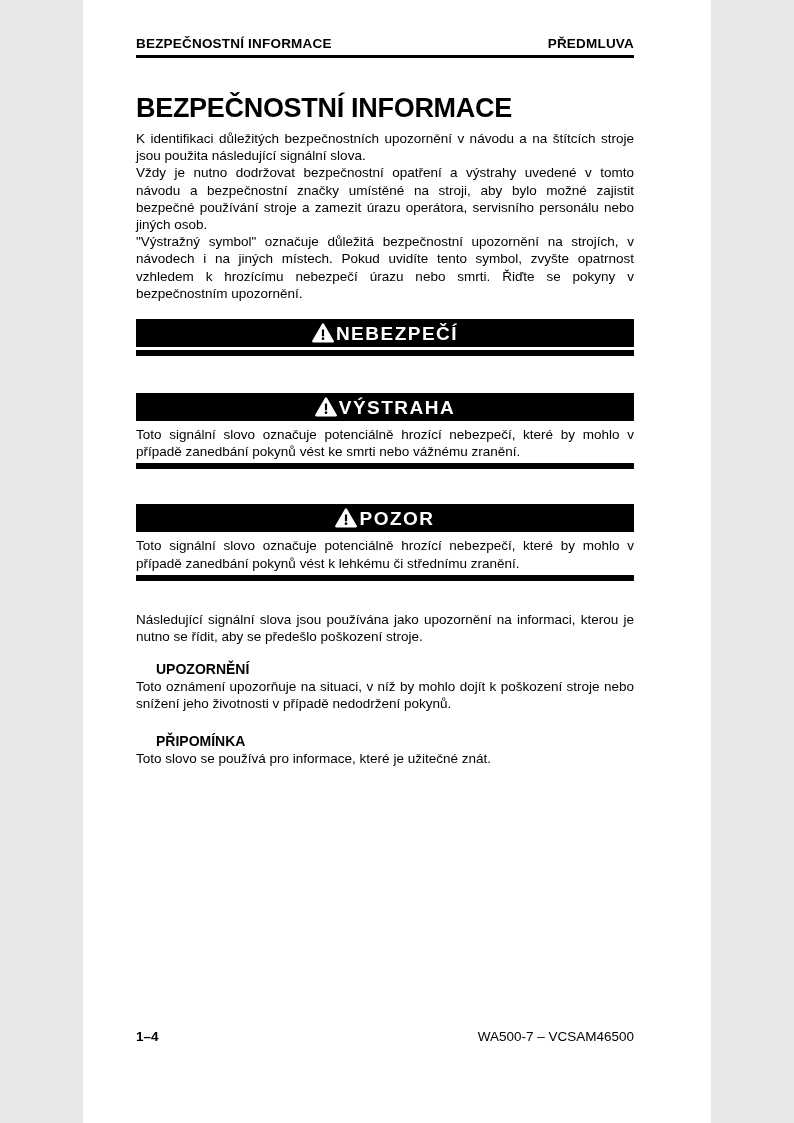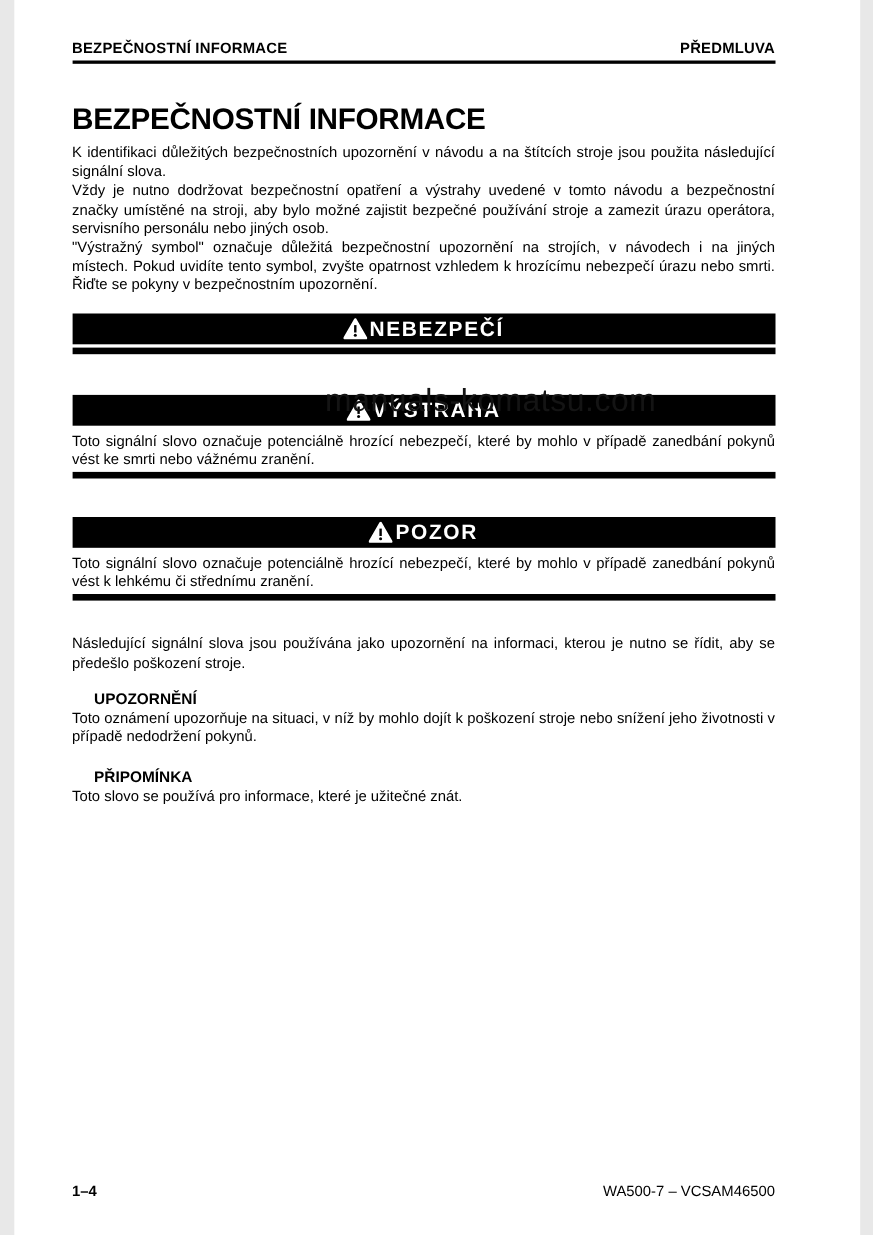--- a/index.html
+++ b/index.html
@@ -1,19 +1,19 @@
 <!DOCTYPE html>
 <html><head>
 <meta charset="utf-8">
 <style>
   * { margin: 0; padding: 0; box-sizing: border-box; }
   html, body { background: #e8e8e8; }
   .page {
     position: relative;
-    width: 769px;
+    width: 628px;
     height: 1123px;
     margin: 0 auto;
     background: #ffffff;
     font-family: "Liberation Sans", "DejaVu Sans", sans-serif;
     color: #000;
     overflow: hidden;
   }
   .running-header {
     position: absolute;
     left: 53px;
@@ -83,21 +83,21 @@
     font-size: 29px;
     font-weight: 400;
     letter-spacing: 0.5px;
     color: #141414;
     white-space: nowrap;
   }
   .running-footer {
     position: absolute;
     left: 53px;
     right: 77px;
-    top: 1075px;
+    top: 1029px;
     display: flex;
     justify-content: space-between;
     align-items: baseline;
     font-size: 13.5px;
   }
   .page-number { font-weight: bold; }
   
   .mt-warn1 { margin-top: 17px; }
   .mt-warn2 { margin-top: 37px; }
   .mt-warn3 { margin-top: 35px; }
@@ -174,20 +174,19 @@
       <p class="body-text">Toto oznámení upozorňuje na situaci, v níž by mohlo dojít k poškození stroje nebo snížení jeho životnosti v případě nedodržení pokynů.</p>
     </div>
 
     <div class="mt-remark">
       <div class="nw-heading">PŘIPOMÍNKA</div>
       <p class="body-text">Toto slovo se používá pro informace, které je užitečné znát.</p>
     </div>
 
   </div>
 
-  <div class="watermark">manuals-komatsu.com</div>
 
   <div class="running-footer">
     <span class="page-number">1–4</span>
     <span>WA500-7 – VCSAM46500</span>
   </div>
 
 </div>
 
 </body></html>

